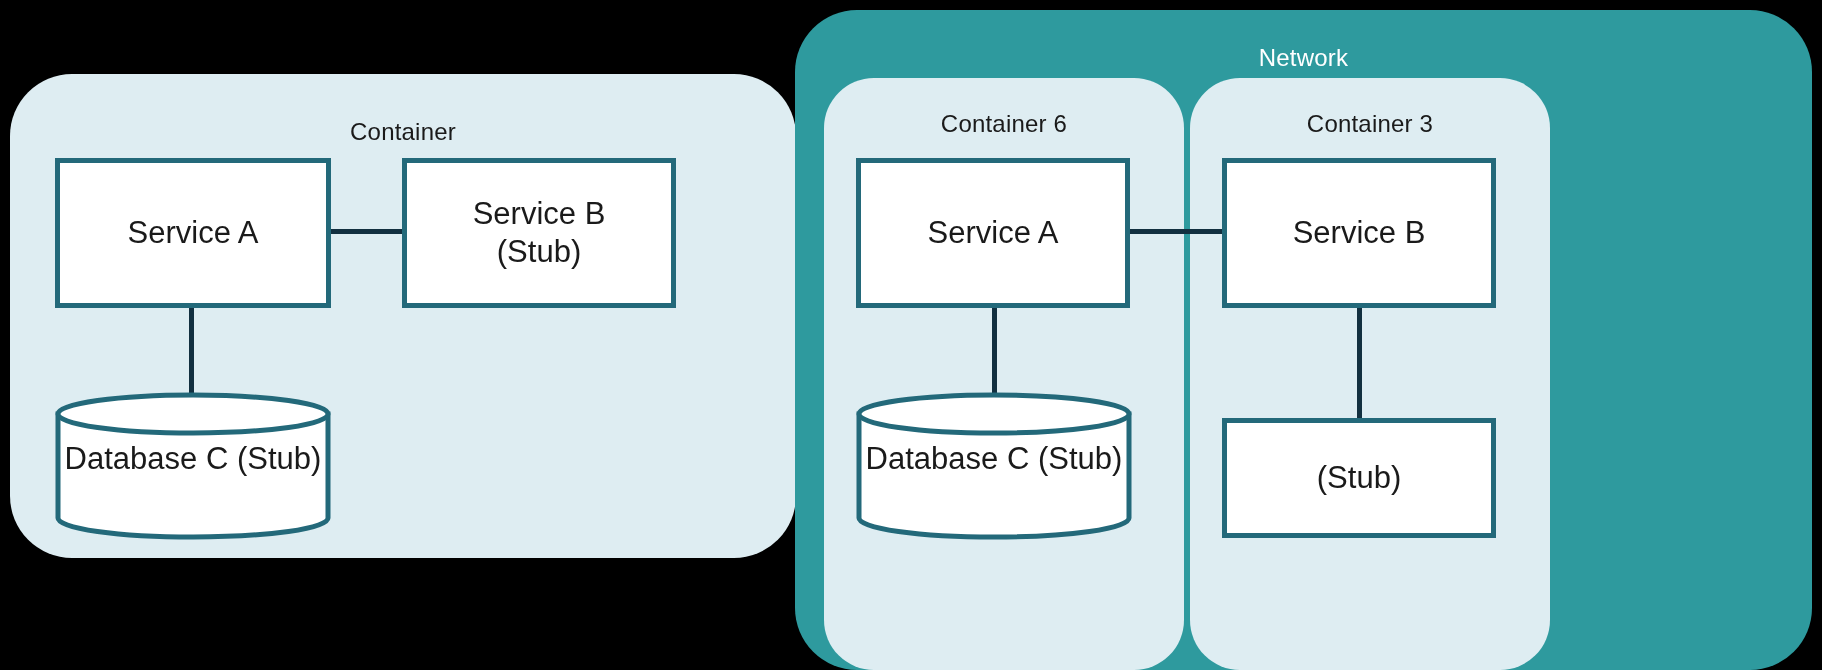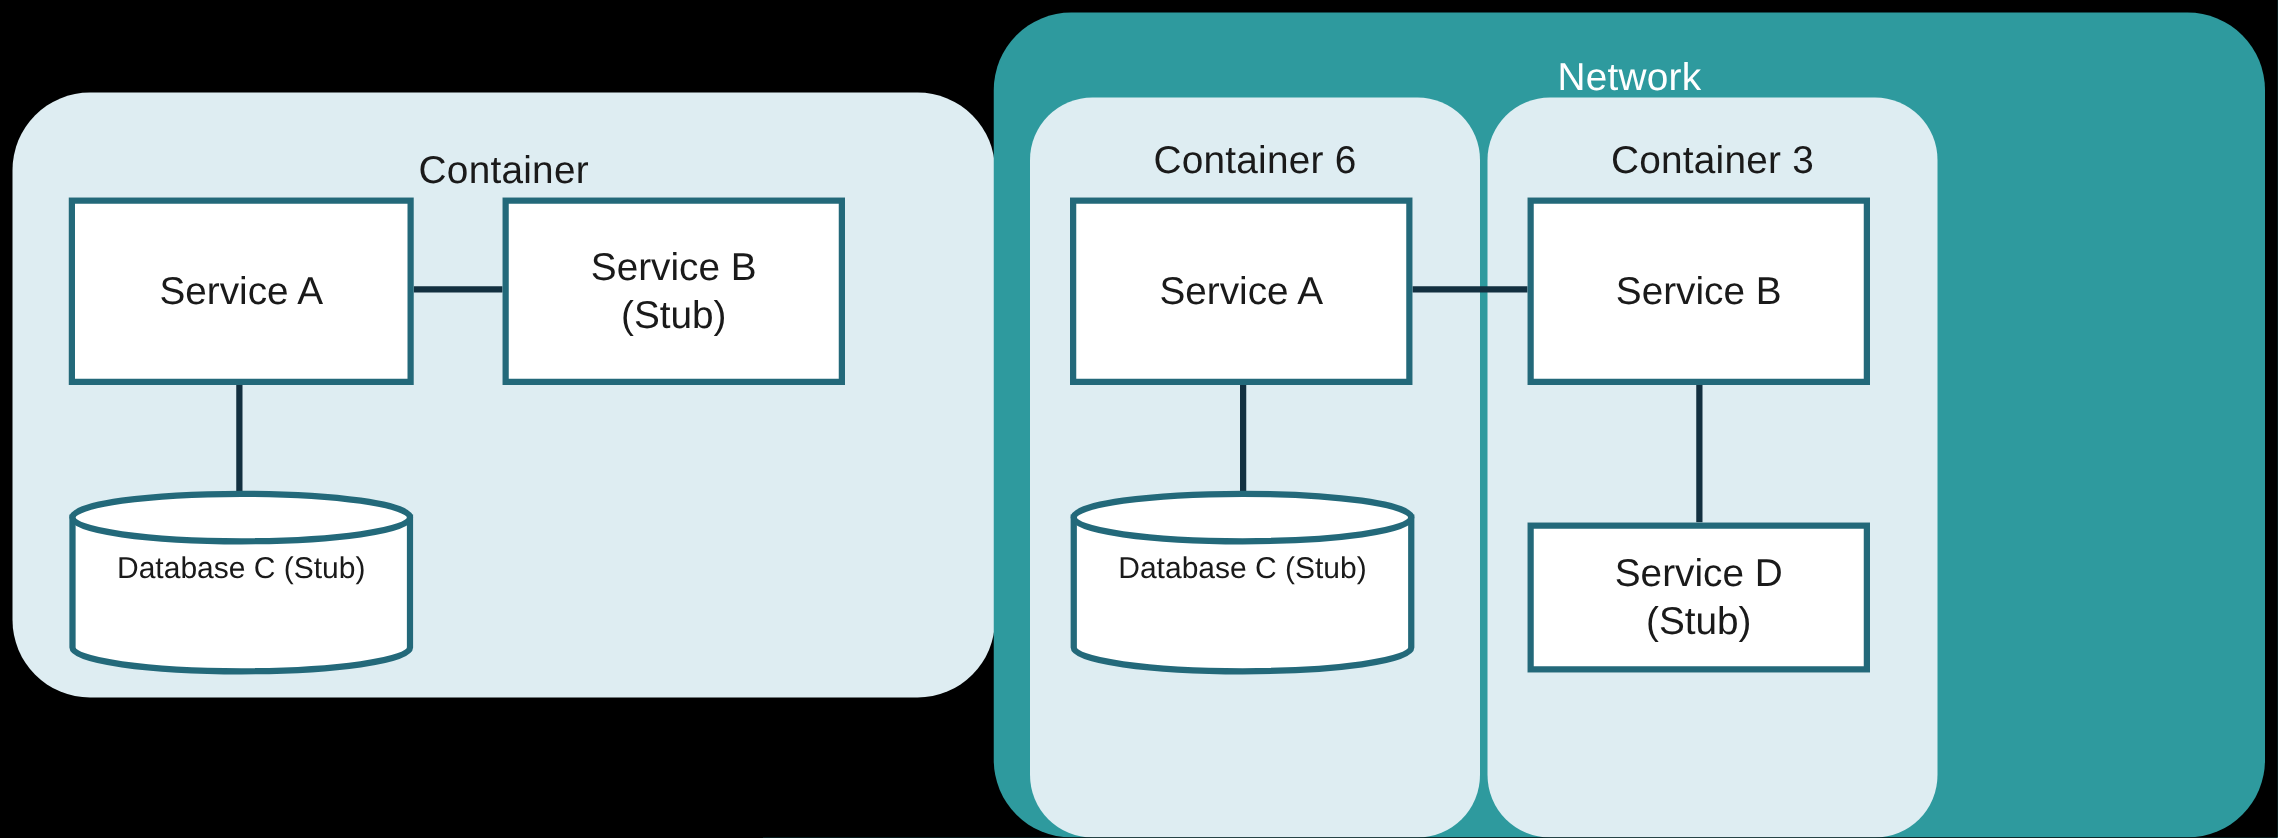--- a/index.html
+++ b/index.html
@@ -21,21 +21,21 @@
     position: absolute;
     border-radius: 62px;
   }
   .panel-light { background: #DEEDF2; }
   .panel-network { background: #2E9A9E; }
 
   .panel-title {
     position: absolute;
     width: 100%;
     text-align: center;
-    font-size: 31px;
+    font-size: 24px;
     line-height: 1;
     color: #1A1A1A;
     white-space: nowrap;
     letter-spacing: .2px;
   }
   .panel-title.on-teal { color: #FFFFFF; }
 
   
   .node-box {
     position: absolute;
@@ -54,21 +54,21 @@
   
   .cylinder {
     position: absolute;
   }
   .cylinder svg { display: block; width: 100%; height: 100%; }
   .cylinder .cyl-label {
     position: absolute;
     left: 0; right: 0;
     text-align: center;
     color: #1A1A1A;
-    font-size: 24px;
+    font-size: 31px;
     line-height: 1.22;
   }
 
   
   .conn {
     position: absolute;
     background: #123040;
   }
   .conn-h { height: 5px; }
   .conn-v { width: 5px; }
@@ -142,18 +142,17 @@
       <span class="label">(Stub)</span>
     </div>
   </div>
 
   <div class="node-box" style="left:1222px; top:158px; width:274px; height:150px;">
     <span class="label">Service B</span>
   </div>
 
   <div class="node-box" style="left:1222px; top:418px; width:274px; height:120px;">
     <div>
-      <span class="label">Service D</span>
       <span class="label">(Stub)</span>
     </div>
   </div>
 
 </div>
 
 </body></html>

